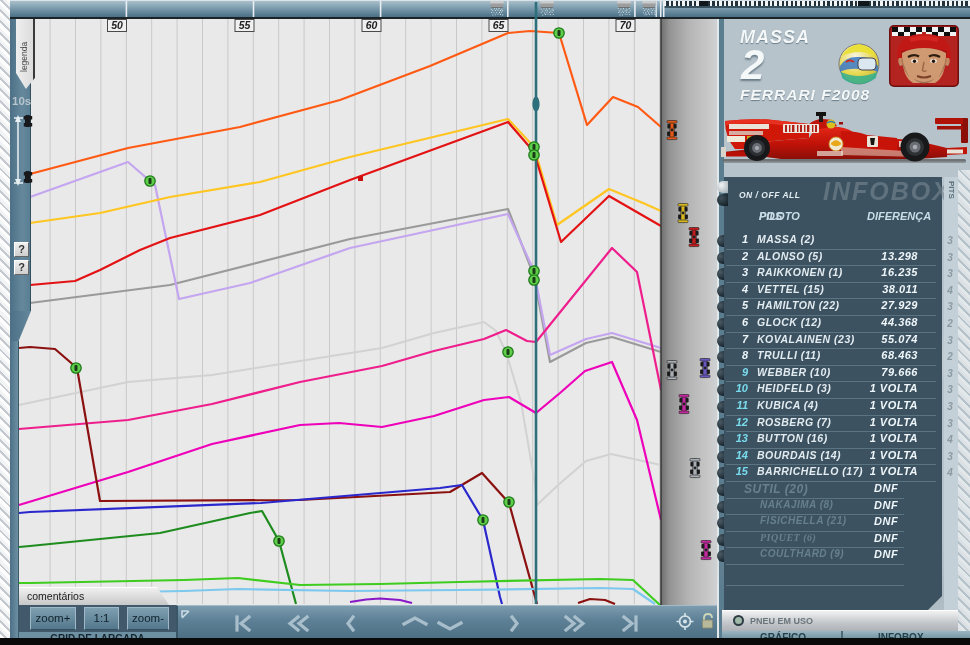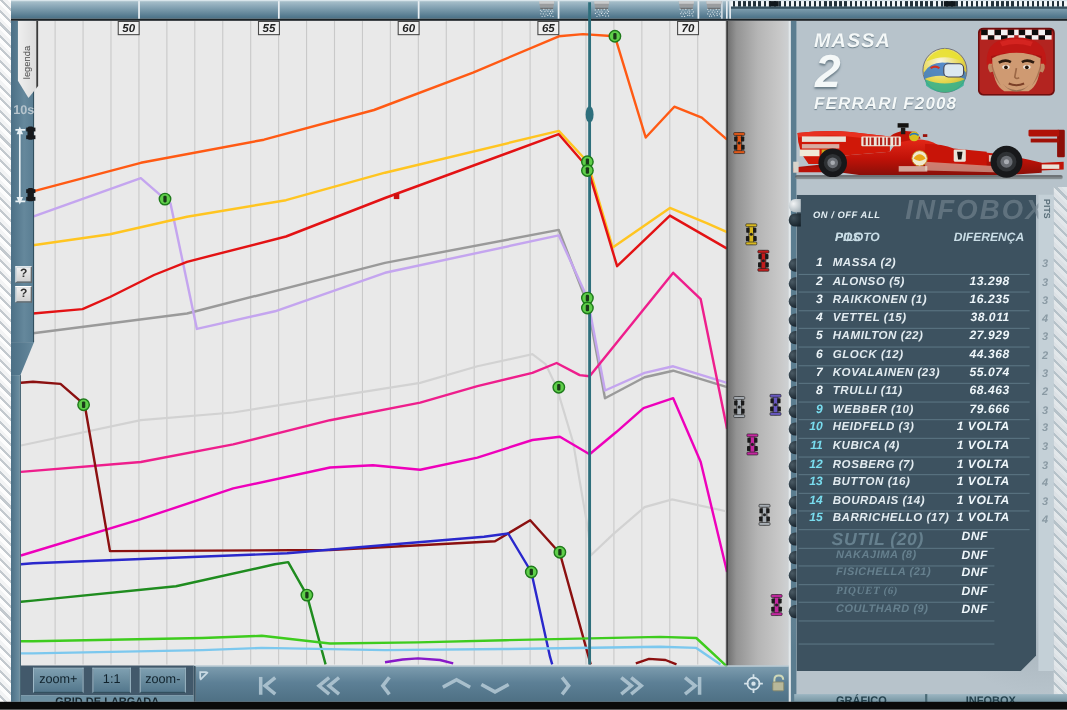--- a/index.html
+++ b/index.html
@@ -611,21 +611,21 @@
 </div>
 <div class="row" style="left:724px;top:465.4px;">
 <div class="blt"></div>
 <div class="pos cp">15</div>
 <div class="nm">BARRICHELLO (17)</div>
 <div class="gap">1 VOLTA</div>
 <div class="sep"></div>
 </div>
 <div class="row dnf" style="left:724px;top:482.0px;">
 <div class="blt"></div>
-<div class="nm" style="left:32px;font-size:16px;">SUTIL (20)</div>
+<div class="nm" style="left:20px;font-size:12px;">SUTIL (20)</div>
 <div class="gap">DNF</div>
 <div class="sep" style="width:178px;"></div>
 </div>
 <div class="row dnf" style="left:724px;top:498.6px;">
 <div class="blt"></div>
 <div class="nm" style="left:36px;font-size:10px;">NAKAJIMA (8)</div>
 <div class="gap">DNF</div>
 <div class="sep" style="width:178px;"></div>
 </div>
 <div class="row dnf" style="left:724px;top:515.2px;">
@@ -658,26 +658,33 @@
 <div class="pitn" style="top:367.8px;">3</div>
 <div class="pitn" style="top:384.4px;">3</div>
 <div class="pitn" style="top:401.0px;">3</div>
 <div class="pitn" style="top:417.6px;">3</div>
 <div class="pitn" style="top:434.2px;">4</div>
 <div class="pitn" style="top:450.8px;">3</div>
 <div class="pitn" style="top:467.4px;">4</div>
   <div class="abs" id="pits"></div>
   <div class="abs" id="pitslbl">PITS</div>
   <div class="abs" id="hatchR"></div>
+  <div class="abs" id="pneu">
+      <div class="rad"></div>
+      <div class="txt">PNEU EM USO</div>
+    </div>
   <div class="abs" id="rtabs">
       <span style="left:38px">GRÁFICO</span>
       <span style="left:156px">INFOBOX</span>
       <div class="dv"></div>
     </div>
 
+  <div class="abs" id="comtab" style="left:19px;top:587px;width:150px;height:18px;background:linear-gradient(#f0f0f0,#c8c8c8);clip-path:polygon(0 0,138px 0,100% 100%,0 100%);border-top:1px solid #fff;box-sizing:border-box;">
+    <div style="position:absolute;left:8px;top:2px;font-size:10.5px;color:#1a1a1a;">comentários</div>
+  </div>
   <div class="abs" id="zoomrow" style="left:19px;top:605px;width:157px;height:27px;background:#42596b;"></div>
   <div class="abs zb" style="left:30px;top:607px;width:46px;height:23px;">zoom+</div>
   <div class="abs zb" style="left:84px;top:607px;width:35px;height:23px;">1:1</div>
   <div class="abs zb" style="left:127px;top:607px;width:42px;height:23px;">zoom-</div>
   <div class="abs" id="grid" style="left:19px;top:632px;width:157px;height:6px;background:#6d90a2;overflow:hidden;">
     <div style="position:absolute;left:0;top:1px;width:157px;text-align:center;font-size:10px;font-weight:bold;color:#16262e;">GRID DE LARGADA</div>
   </div>
   <div class="abs" id="playbar" style="left:176px;top:605px;width:541px;height:33px;background:linear-gradient(#7c9cae,#5d8096 45%,#4e7084);border-top:1px solid #a3bcc9;border-left:2px solid #3a5565;box-sizing:border-box;"></div>
   <svg class="abs" style="left:176px;top:605px" width="541" height="33" viewBox="0 0 541 33" id="playglyphs">
       <g stroke="#b6cad6" stroke-width="3.2" fill="none" stroke-linecap="square" opacity="0.85">

